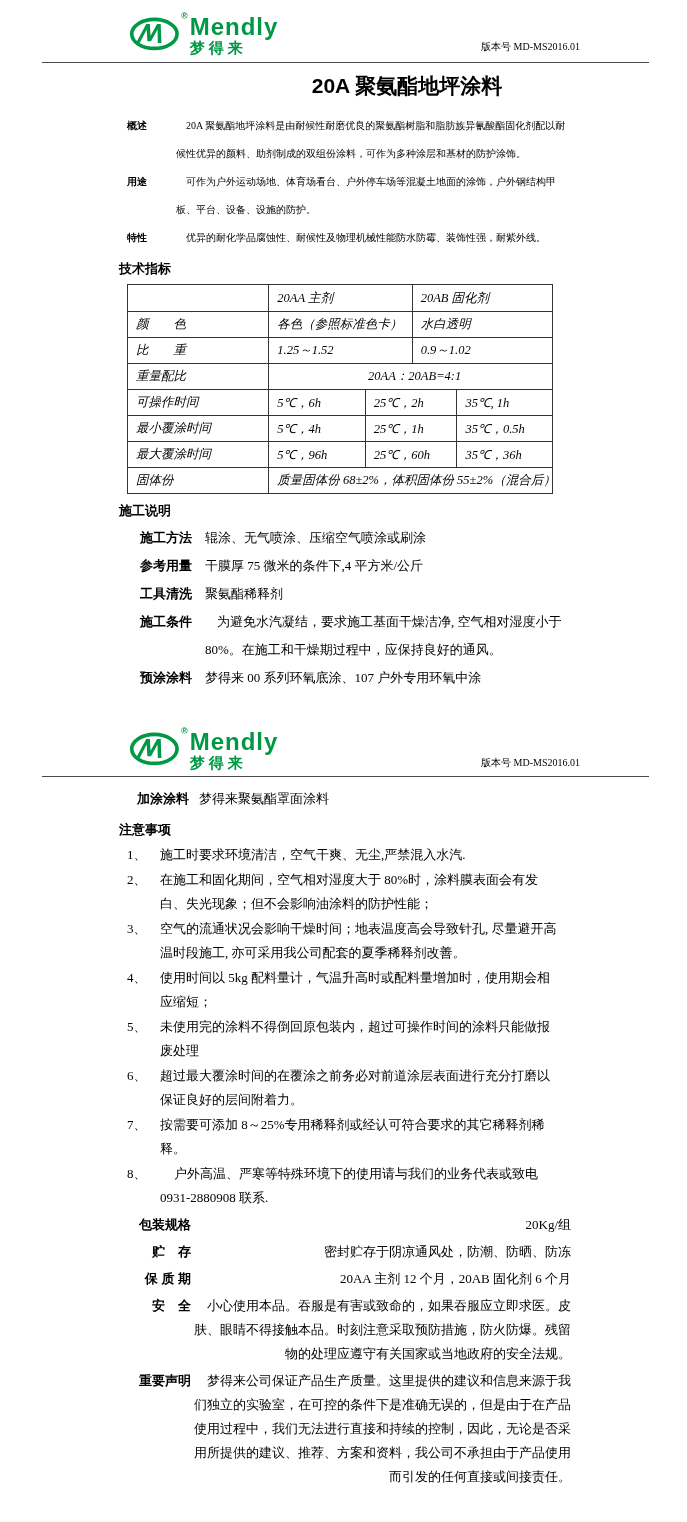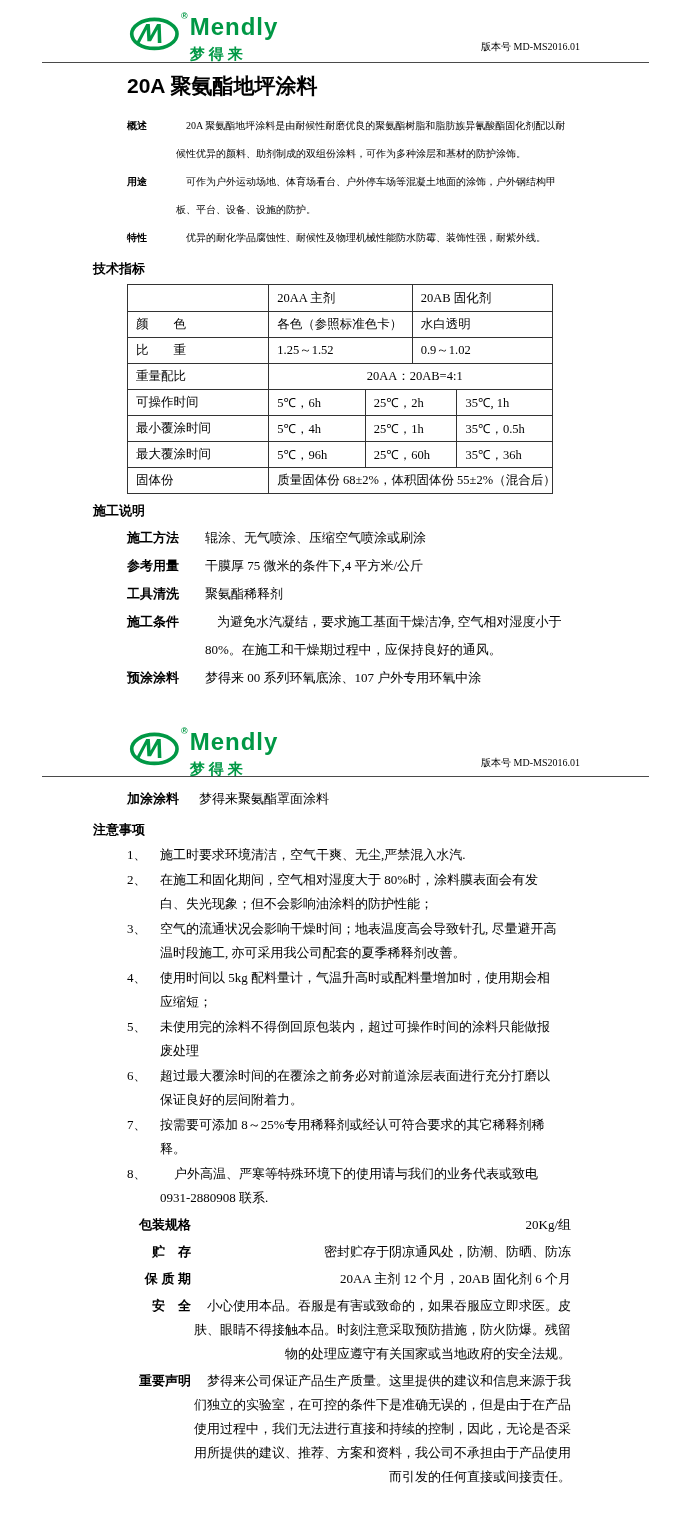--- a/index.html
+++ b/index.html
@@ -9,52 +9,52 @@
 
   
   .hdr { position:relative; height:62px; }
   .hdr2 { position:relative; height:50px; }
   .logo { position:absolute; left:129px; top:13px; display:flex; align-items:flex-start; }
   .hdr2 .logo { top:2px; }
   .logo-mark { width:58px; height:40px; }
   .logo-reg { font-family:"Liberation Sans",sans-serif; font-size:9px; color:var(--green); font-weight:bold; margin:-2px 2px 0 -6px; }
   .logo-text { line-height:1; margin-top:2px; }
   .brand { font-family:"Liberation Sans",sans-serif; font-weight:bold; color:var(--green); font-size:24px; letter-spacing:1px; }
-  .brand-cn { font-family:"Liberation Sans",sans-serif; font-weight:bold; color:var(--green); font-size:15px; letter-spacing:4px; margin-top:7px; }
+  .brand-cn { font-family:"Liberation Sans",sans-serif; font-weight:bold; color:var(--green); font-size:15px; letter-spacing:4px; margin-top:1px; }
   .version { position:absolute; right:107px; bottom:8px; font-size:10px; }
   .hdr2 .version { bottom:6px; }
   .rule { margin:0 38px 0 42px; border-top:1px solid var(--rule); height:0; }
 
-  .title { margin:9px 0 12px 127px; font-family:"Liberation Sans",sans-serif; font-weight:bold; font-size:21px; }
+  .title { margin:9px 0 12px 127px; font-family:"Liberation Sans",sans-serif; font-weight:bold; font-size:21px;text-align:center; }
 
   
   .sec { display:flex; margin-left:127px; font-size:10px; line-height:28px; }
   .lbl { width:49px; flex-shrink:0; font-weight:bold; font-family:"Liberation Sans",sans-serif; }
   .txt { width:390px; text-indent:10px; }
 
-  .shead { margin:8px 0 4px 93px; font-family:"Liberation Sans",sans-serif; font-weight:bold; font-size:13px; }
+  .shead { margin:8px 0 4px 119px; font-family:"Liberation Sans",sans-serif; font-weight:bold; font-size:13px; }
 
   
   .ptable { margin:6px 0 6px 127px; width:426px; border:1px solid #333; font-size:12.5px; }
-  .trow { display:flex; border-top:1px solid #333; height:26px; }
+  .trow { display:flex; border-top:1px solid #333; height:26px;font-style:italic; }
   .trow:first-child { border-top:none; }
   .tc { border-left:1px solid #333; padding-left:8px; display:flex; align-items:center; overflow:hidden; white-space:nowrap; }
   .tc.first { border-left:none; }
   .w-l{width:141px} .w-a{width:144px} .w-b{width:141px}
   .w-3a{width:97px} .w-3b{width:92px} .w-3c{width:96px}
   .w-span{width:285px}
   .center{ justify-content:center; padding-left:8px; }
 
   
   .mix { margin-left:127px; width:436px; font-size:13px; line-height:28px; }
   .mlbl { display:inline-block; width:78px; font-weight:bold; font-family:"Liberation Sans",sans-serif; font-style:normal; }
 
   
   .sec2 { display:flex; margin-left:127px; font-size:13px; line-height:28px; }
-  .lbl2 { width:78px; flex-shrink:0; font-weight:bold; font-family:"Liberation Sans",sans-serif; }
+  .lbl2 { width:78px; flex-shrink:0; font-weight:bold; font-family:"Liberation Sans",sans-serif;text-align:center; }
   .txt2 { width:358px; }
 
   .pagegap { height:34px; }
 
   
   .note { display:flex; margin-left:127px; font-size:13px; line-height:24px; margin-bottom:1px; }
   .num { width:33px; flex-shrink:0; }
   .ntxt { width:402px; }
 
   

